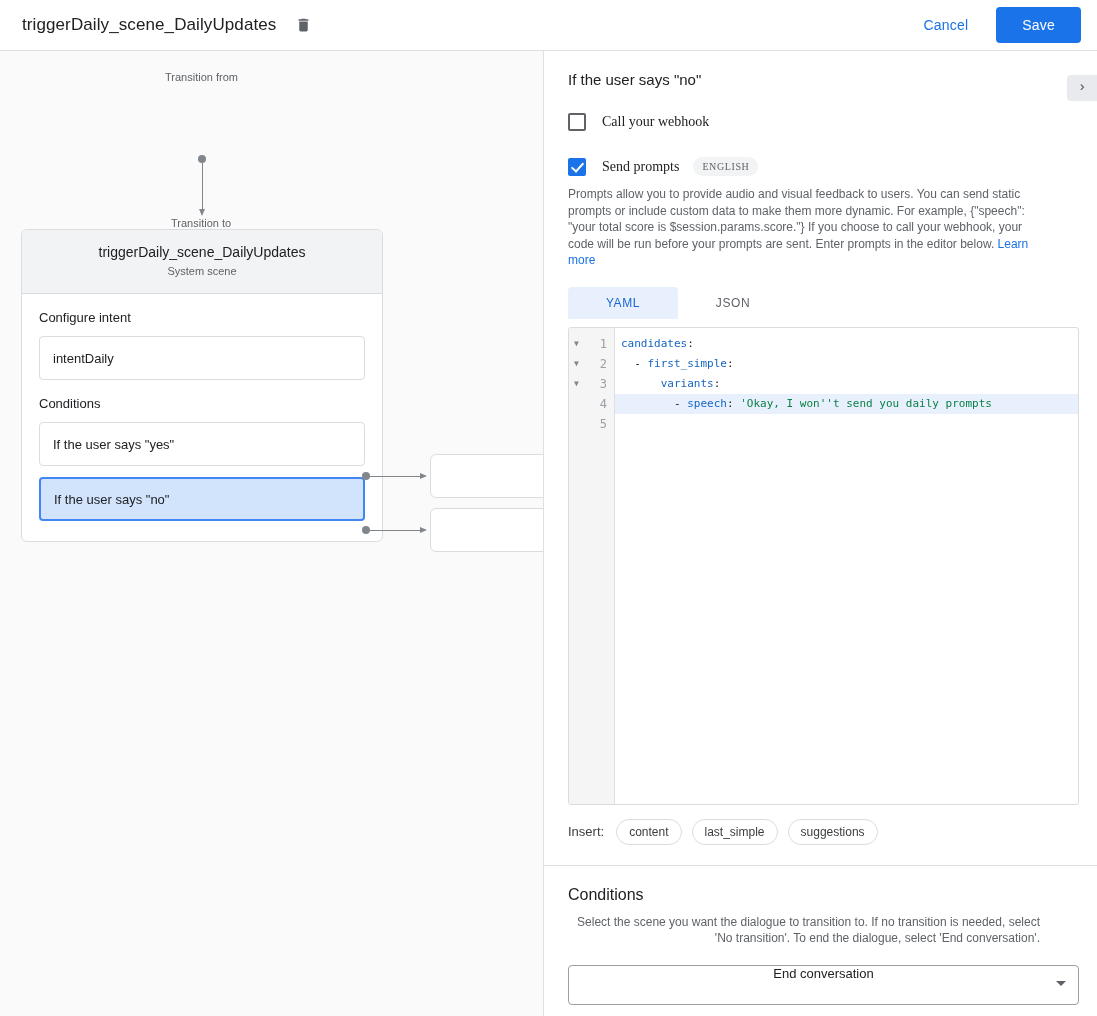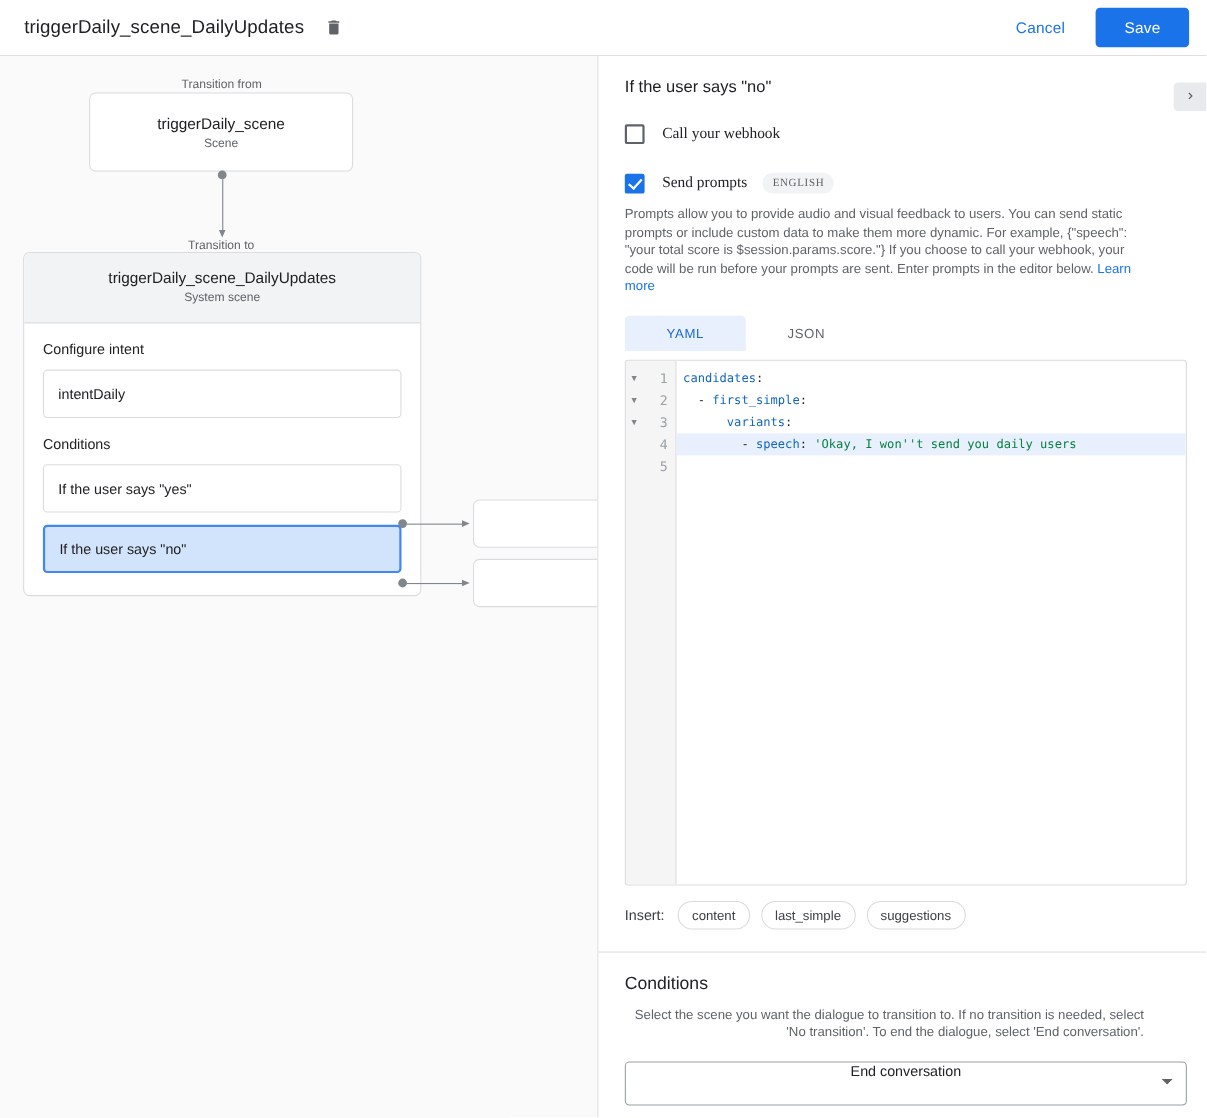--- a/index.html
+++ b/index.html
@@ -431,24 +431,20 @@
     <div class="topbar-right">
       <button class="cancel-btn">Cancel</button>
       <button class="save-btn">Save</button>
     </div>
   </div>
 
   <div class="canvas">
 
     <div class="label-from">Transition from</div>
 
-    <div class="node-from">
-      <div class="t1">triggerDaily_scene</div>
-      <div class="t2">Scene</div>
-    </div>
 
     <div class="connector">
       <div class="dot"></div>
       <div class="line"></div>
       <div class="arrow"></div>
     </div>
 
     <div class="label-to">Transition to</div>
 
     <div class="node-to">
@@ -529,21 +525,21 @@
             <span>4</span>
           </div>
         <div class="gl">
             <span>5</span>
           </div>
       </div>
       <div class="code" id="code-body">
           <div class="cl"><span class="k-key">candidates</span><span class="k-plain">:</span></div>
           <div class="cl"><span class="k-plain">  - </span><span class="k-key">first_simple</span><span class="k-plain">:</span></div>
           <div class="cl"><span class="k-plain">      </span><span class="k-key">variants</span><span class="k-plain">:</span></div>
-          <div class="cl hl"><span class="k-plain">        - </span><span class="k-key">speech</span><span class="k-plain">: </span><span class="k-str">'Okay, I won''t send you daily users</span></div>
+          <div class="cl hl"><span class="k-plain">        - </span><span class="k-key">speech</span><span class="k-plain">: </span><span class="k-str">'Okay, I won''t send you daily prompts</span></div>
           <div class="cl"></div>
         </div>
     </div>
 
     <div class="insert-row">
       <div class="ilbl">Insert:</div>
       <button class="chip">content</button>
       <button class="chip">last_simple</button>
       <button class="chip">suggestions</button>
     </div>

